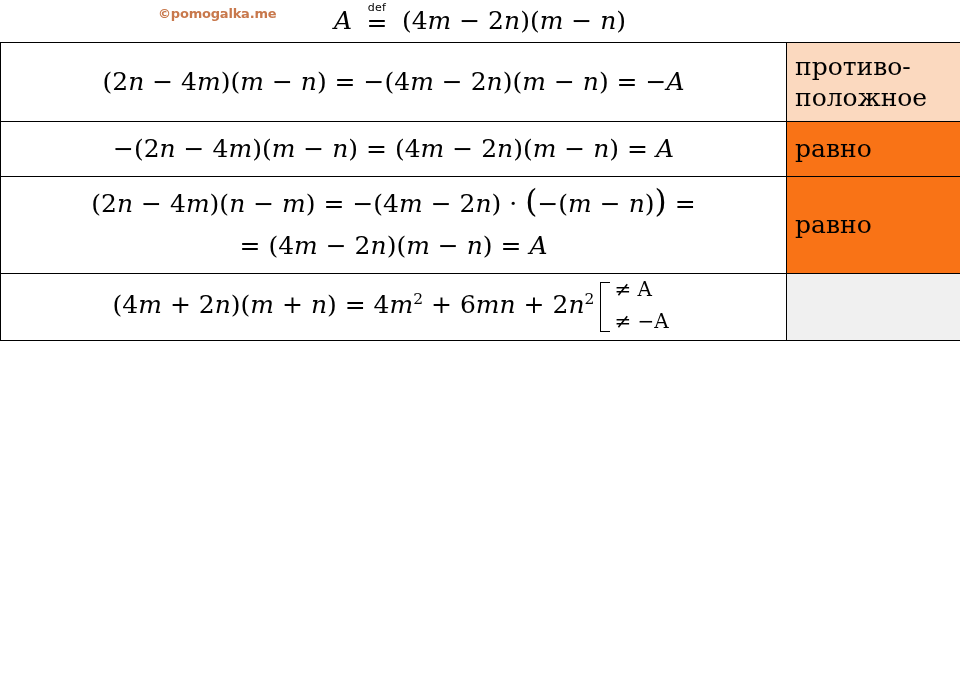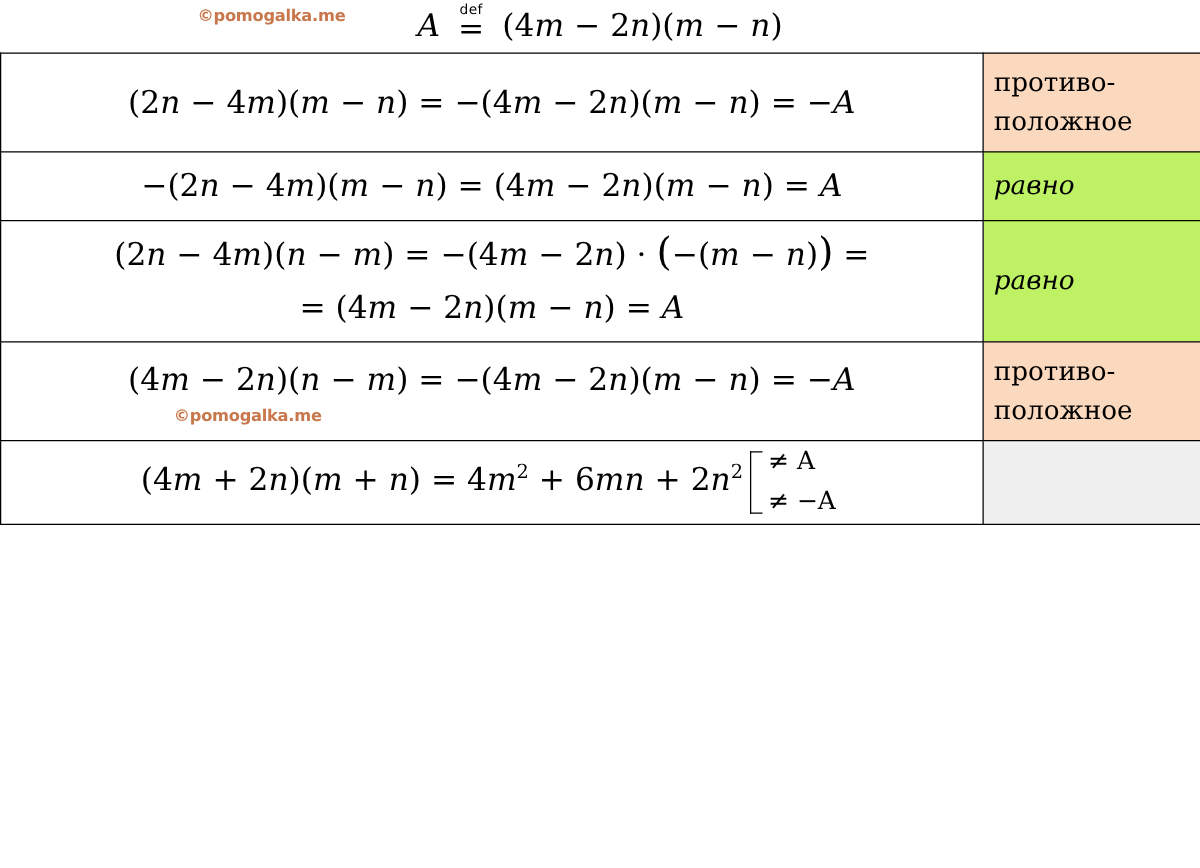--- a/index.html
+++ b/index.html
@@ -60,26 +60,26 @@
     padding: 6px 8px;
     font-size: 25px;
     line-height: 42px;
     position: relative;
   }
   td.note {
     width: 174px;
     text-align: left;
     padding: 8px 6px 8px 8px;
     font-family: "DejaVu Serif", serif;
-    font-size: 21px;
+    font-size: 25px;
     line-height: 31px;
     vertical-align: top;
   }
   td.note.opp  { background: #fbd9bf; }
-  td.note.eq   { background: #bef264; font-style: italic; }
+  td.note.eq   { background: #f97316; }
   td.note.none { background: #f0f0f0; }
 
   .nowrap { white-space: nowrap; }
   .mline { display: block; }
 
   
   i { font-style: italic; }
 
   sup { font-size: 0.62em; vertical-align: super; line-height: 0; }
 
@@ -188,30 +188,20 @@
       <tr>
         <td class="formula">
           <span class="mline nowrap">(2<i>n</i> − 4<i>m</i>)(<i>n</i> − <i>m</i>) = −(4<i>m</i> − 2<i>n</i>) · <span class="big-paren">(</span>−(<i>m</i> − <i>n</i>)<span class="big-paren">)</span> =</span>
           <span class="mline nowrap">= (4<i>m</i> − 2<i>n</i>)(<i>m</i> − <i>n</i>) = <i>A</i></span>
         </td>
         <td class="note eq">
           <span class="mline">равно</span>
         </td>
       </tr>
 
-      <tr>
-        <td class="formula">
-          <span class="mline nowrap">(4<i>m</i> − 2<i>n</i>)(<i>n</i> − <i>m</i>) = −(4<i>m</i> − 2<i>n</i>)(<i>m</i> − <i>n</i>) = −<i>A</i></span>
-          <span class="wm left-ish">©pomogalka.me</span>
-        </td>
-        <td class="note opp">
-          <span class="mline">противо-</span>
-          <span class="mline">положное</span>
-        </td>
-      </tr>
 
       <tr>
         <td class="formula">
           <span class="nowrap">(4<i>m</i> + 2<i>n</i>)(<i>m</i> + <i>n</i>) = 4<i>m</i><sup>2</sup> + 6<i>mn</i> + 2<i>n</i><sup>2</sup></span><span class="cases"><span class="bracket"></span><span class="r1">≠ A</span><span class="r2">≠ −A</span></span>
         </td>
         <td class="note none"></td>
       </tr>
 
 
 

